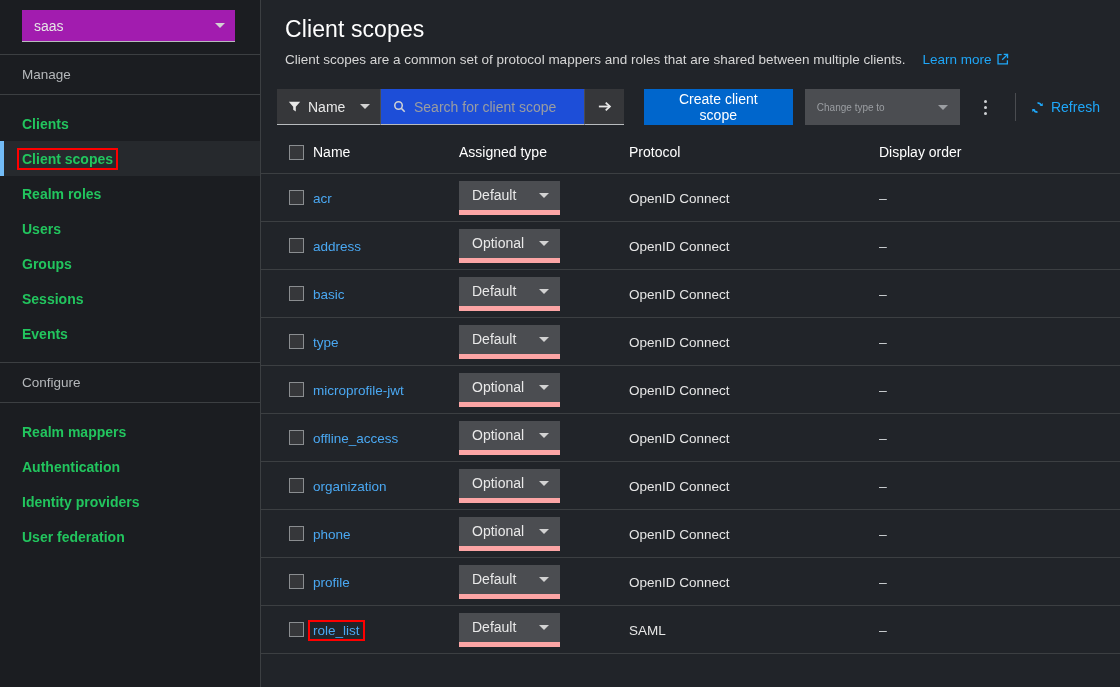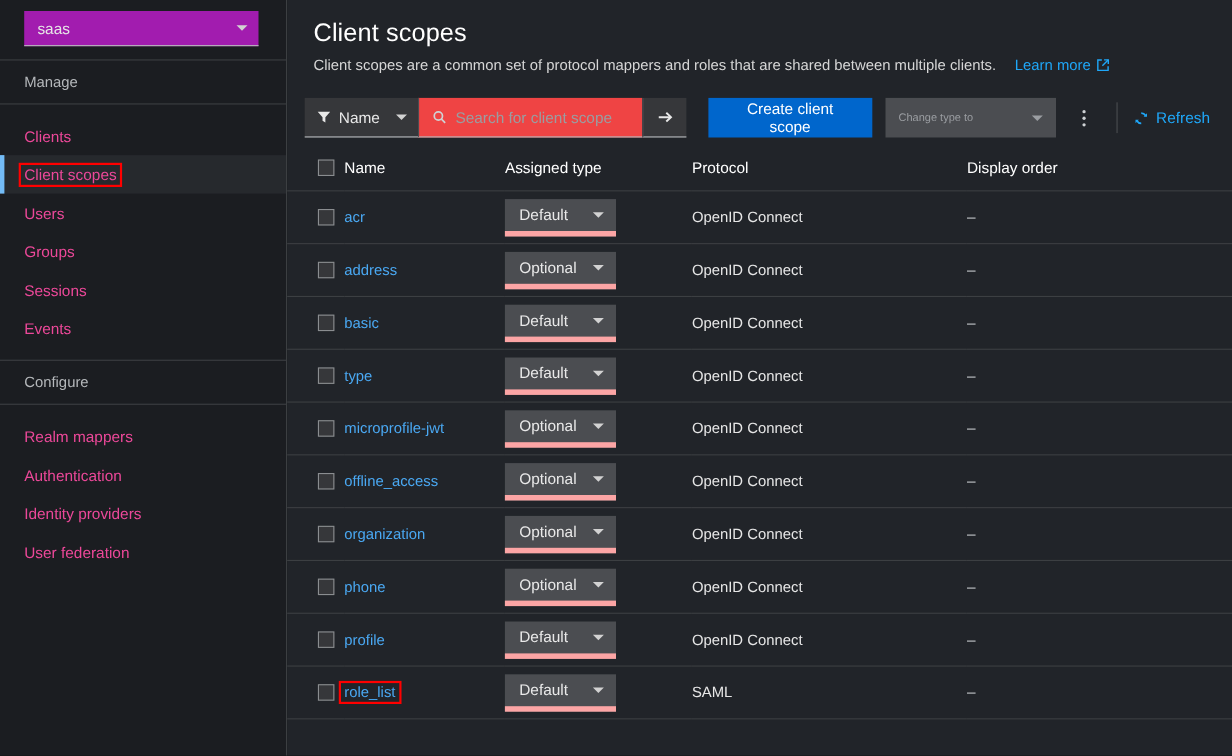--- a/index.html
+++ b/index.html
@@ -44,23 +44,24 @@
   .nav-section-title {
     color: #b5b8bb; font-size: 13.5px;
     padding: 12px 0 12px 22px;
   }
   .nav-list { padding: 0; }
   .nav-item {
     position: relative;
     height: 35px;
     display: flex; align-items: center;
     padding-left: 22px;
-    color: #ec4899;
+    color: #22c55e;
     font-size: 14px;
     cursor: pointer;
+    font-weight: bold;
   }
   .nav-item.active {
     background: #26292d;
   }
   .nav-item.active::before {
     content: "";
     position: absolute; left: 0; top: 0; bottom: 0;
     width: 4px; background: #73bcf7;
   }
   .nav-item .nav-label { position: relative; }
@@ -109,21 +110,21 @@
     background: #36373a;
     border-bottom: 1px solid #b8bbbe;
     display: flex; align-items: center; gap: 7px;
     padding: 0 10px 0 11px;
     color: #e8e8e8; font-size: 14px; cursor: pointer;
   }
   .funnel { width: 13px; height: 13px; flex: 0 0 13px; }
   .filter-select .fs-label { flex: 1; }
   .search-box {
     height: 36px; width: 208px;
-    background: #ef4444;
+    background: #1d4ed8;
     border-bottom: 1px solid #b8bbbe;
     border-left: 1px solid #4a4c50;
     display: flex; align-items: center; gap: 8px;
     padding: 0 10px 0 12px;
     cursor: text;
   }
   .search-box input {
     background: transparent; border: none; outline: none;
     color: #e8e8e8; font-size: 14px;
     font-family: "Liberation Sans", sans-serif;
@@ -234,20 +235,23 @@
     <div class="nav-section-title">Manage</div>
     <div class="nav-divider"></div>
 
     <div class="nav-list">
       <div class="spacer-sm"></div>
       <div class="nav-item">
         <span class="nav-label">Clients</span>
       </div>
       <div class="nav-item active">
         <span class="nav-label annot-box">Client scopes</span>
+      </div>
+      <div class="nav-item">
+        <span class="nav-label">Realm roles</span>
       </div>
       <div class="nav-item">
         <span class="nav-label">Users</span>
       </div>
       <div class="nav-item">
         <span class="nav-label">Groups</span>
       </div>
       <div class="nav-item">
         <span class="nav-label">Sessions</span>
       </div>

